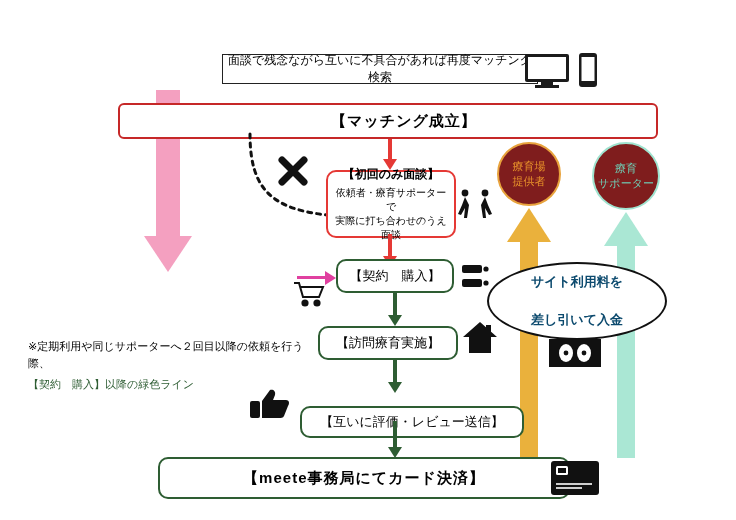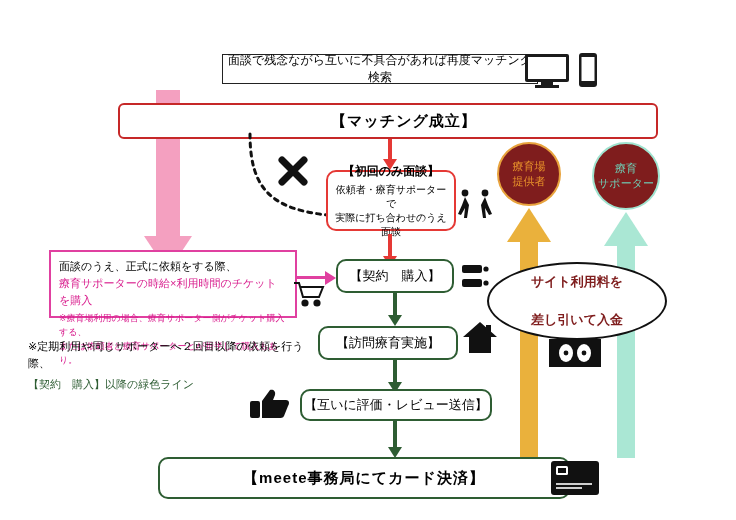--- a/index.html
+++ b/index.html
@@ -50,21 +50,21 @@
     border-radius:50%;display:flex;flex-direction:column;
     align-items:center;justify-content:center;text-align:center;
     background:#7f1d1d;
   }
   .circle-orange{border:2px solid #e8a33d;color:#e8922a;}
   .circle-mint{border:2px solid #9fe3cf;color:#6fcdb4;}
 
   .ellipse-red{
     border:2px solid #111;border-radius:50%;
     display:flex;align-items:center;justify-content:center;text-align:center;
-    color:#7f1d1d;font-weight:bold;background:#fff;
+    color:#0c4a6e;font-weight:bold;background:#fff;
   }
 
   .notes{color:#000;line-height:1.55;}
   .green-txt{color:#2e5d33;}
   .magenta-txt{color:#d81b8c;}
 
   svg{display:block;}
 </style>
 </head>
 <body>
@@ -101,21 +101,21 @@
   </svg>
   <svg class="abs" style="left:277px;top:155px;width:32px;height:32px;">
     <path d="M5,5 L27,27 M27,5 L5,27" stroke="#111" stroke-width="7" stroke-linecap="round"></path>
   </svg>
 
   <svg class="abs" style="left:382px;top:139px;width:16px;height:32px;">
     <rect x="6" y="0" width="4" height="22" fill="#e53935"></rect>
     <polygon points="1,20 15,20 8,31" fill="#e53935"></polygon>
   </svg>
 
-  <div class="abs box red-box" style="left:326px;top:170px;width:130px;height:61px;padding:4px;">
+  <div class="abs box red-box" style="left:326px;top:170px;width:130px;height:68px;padding:4px;">
     <span class="t-12 bold">【初回のみ面談】</span>
     <span class="t-10" style="margin-top:3px;">依頼者・療育サポーターで</span>
     <span class="t-10">実際に打ち合わせのうえ面談</span>
   </div>
 
   <svg class="abs" style="left:456px;top:188px;width:44px;height:32px;">
     <g fill="#111">
       <circle cx="9" cy="5" r="3.4"></circle>
       <path d="M9,9 L13,17 L11,30 L8,30 L9,20 L5,27 L2,26 L6,17 Z"></path>
       <circle cx="29" cy="5" r="3.4"></circle>
@@ -148,26 +148,20 @@
     <polygon points="2,36 46,36 24,2" fill="#aae7d4"></polygon>
   </svg>
 
   <div class="abs ellipse-red" style="left:487px;top:262px;width:180px;height:78px;background:#fff;">
     <div>
       <div class="t-13">サイト利用料を</div>
       <div class="t-13" style="margin-top:20px;">差し引いて入金</div>
     </div>
   </div>
 
-  <div class="abs magenta-box notes" style="left:49px;top:250px;width:248px;height:68px;padding:6px 8px;">
-    <div class="t-11">面談のうえ、正式に依頼をする際、</div>
-    <div class="t-11 magenta-txt">療育サポーターの時給×利用時間のチケットを購入</div>
-    <div class="t-9 magenta-txt" style="margin-top:3px;">※療育場利用の場合、療育サポーター側がチケット購入する、</div>
-    <div class="t-9 magenta-txt">または依頼者と療育サポーターとが折半して購入もあり。</div>
-  </div>
 
   <svg class="abs" style="left:297px;top:270px;width:40px;height:16px;">
     <rect x="0" y="6" width="30" height="3" fill="#e040a0"></rect>
     <polygon points="28,1 28,15 39,8" fill="#e040a0"></polygon>
   </svg>
 
   <svg class="abs" style="left:292px;top:280px;width:34px;height:28px;">
     <g fill="none" stroke="#111" stroke-width="2">
       <path d="M2,3 L7,3 L11,17 L27,17 L31,7 L9,7"></path>
       <circle cx="13" cy="23" r="2.6" fill="#111"></circle>
@@ -216,21 +210,21 @@
     <polygon points="1,22 15,22 8,33" fill="#2e5d33"></polygon>
   </svg>
 
   <svg class="abs" style="left:250px;top:388px;width:40px;height:32px;">
     <g fill="#111">
       <rect x="0" y="13" width="10" height="17" rx="2"></rect>
       <path d="M12,13 L20,2 C23,1 26,3 25,7 L23,12 L36,12 C39,12 40,15 38,18 L34,28 C33,30 31,30 29,30 L12,30 Z"></path>
     </g>
   </svg>
 
-  <div class="abs box green-box" style="left:300px;top:389px;width:192px;height:32px;">
+  <div class="abs box green-box" style="left:300px;top:406px;width:224px;height:32px;">
     <span class="t-13">【互いに評価・レビュー送信】</span>
   </div>
 
   <svg class="abs" style="left:387px;top:421px;width:16px;height:38px;">
     <rect x="6" y="0" width="4" height="28" fill="#2e5d33"></rect>
     <polygon points="1,26 15,26 8,37" fill="#2e5d33"></polygon>
   </svg>
 
   <svg class="abs" style="left:548px;top:338px;width:54px;height:30px;">
     <rect x="1" y="1" width="52" height="28" fill="#111"></rect>

